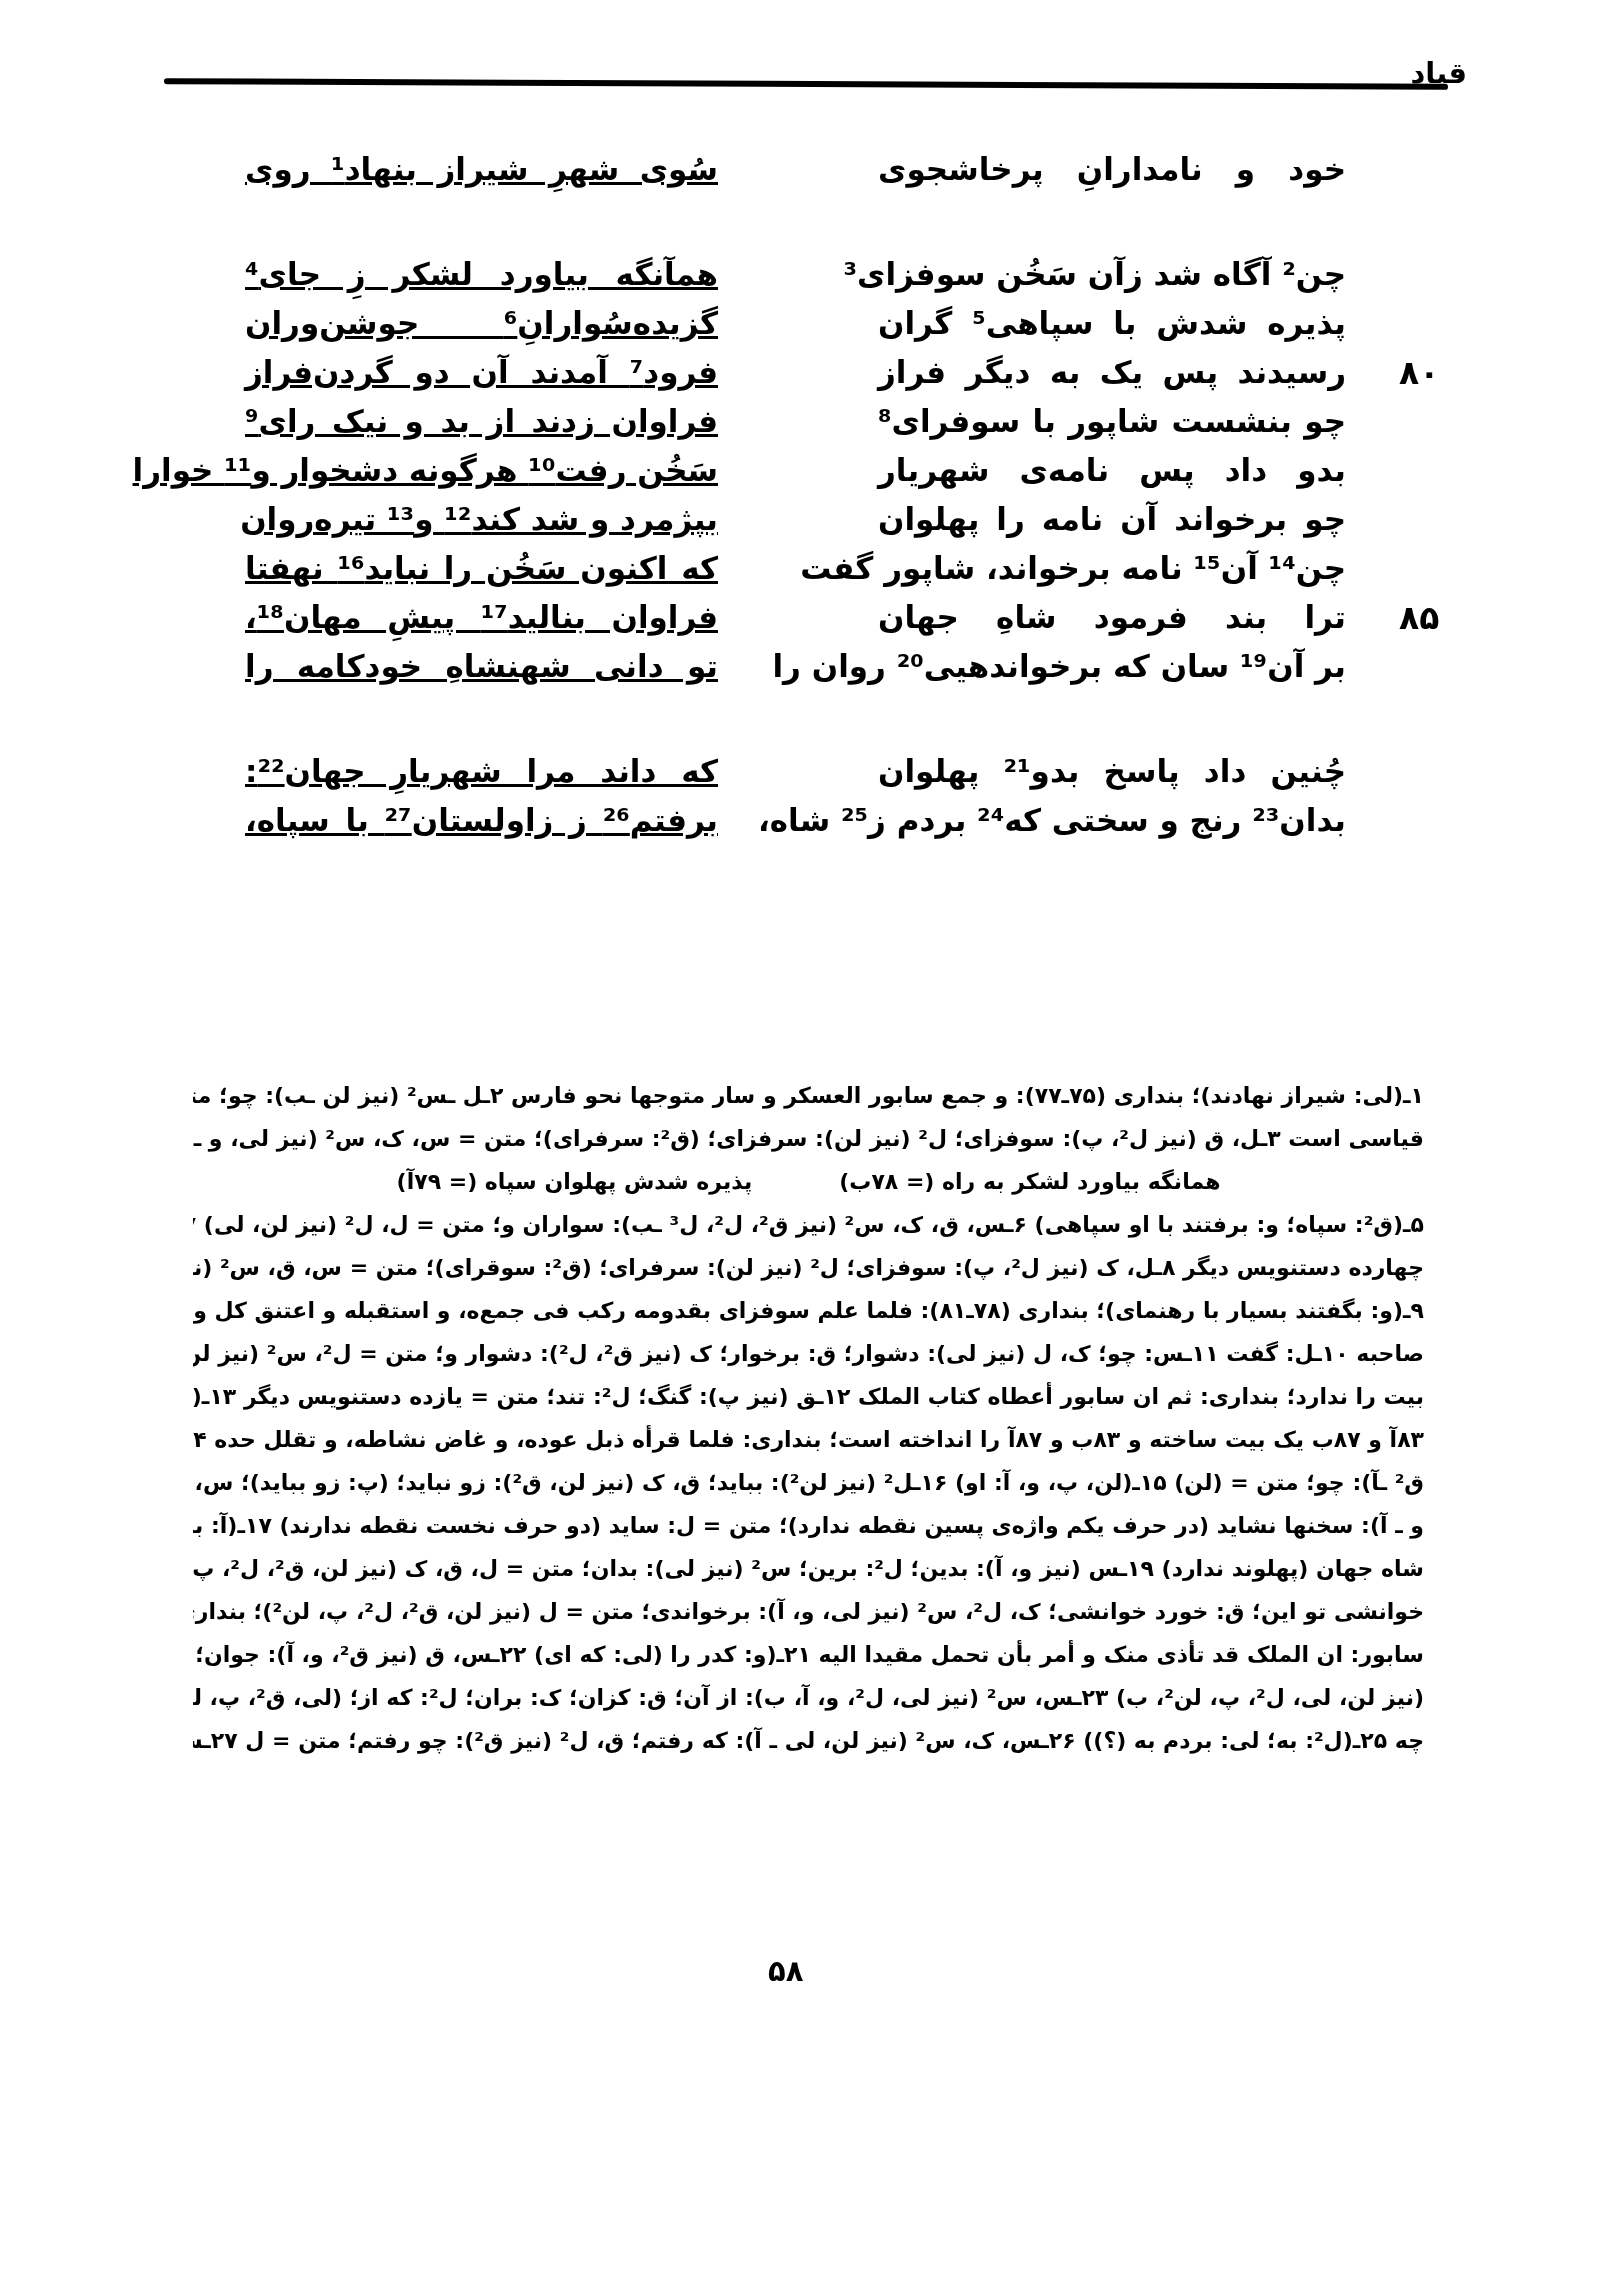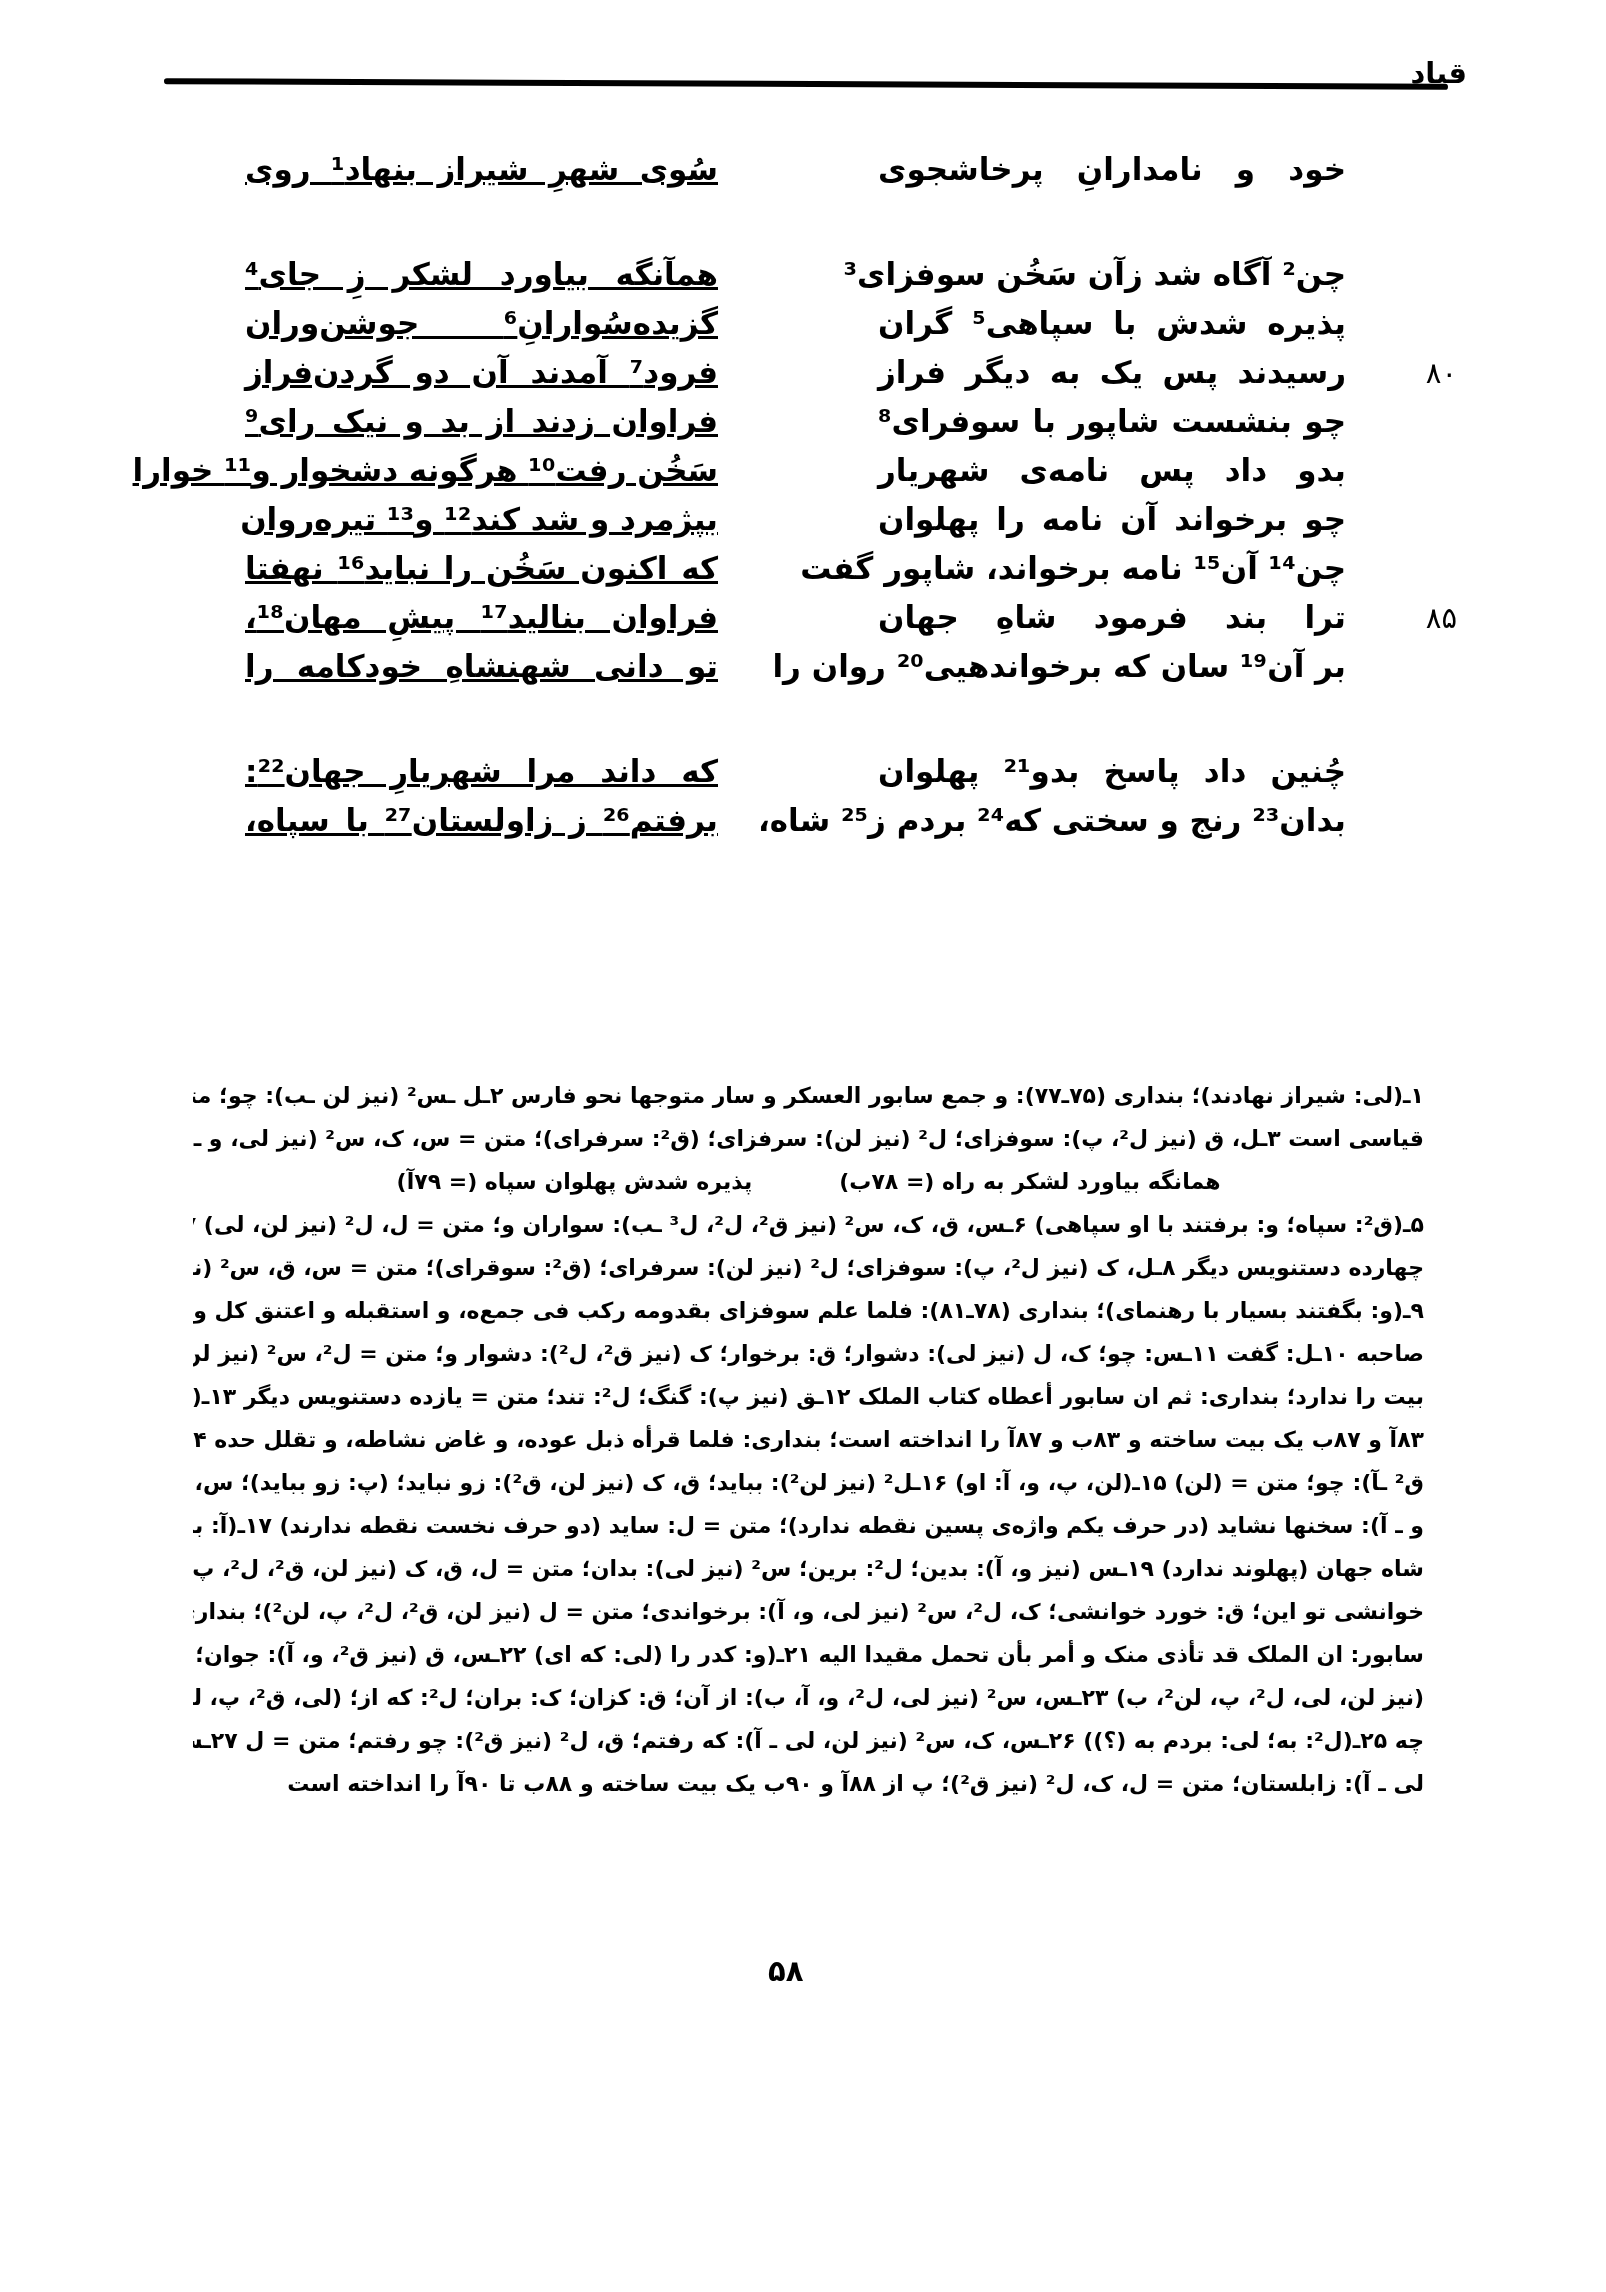--- a/index.html
+++ b/index.html
@@ -12,21 +12,21 @@
     }
     .header-rule {
       position: absolute; top: 81px; left: 164px; width: 1284px; height: 5.8px;
       background: #000; border-radius: 2.9px; transform: rotate(0.25deg);
     }
     .poem { position: absolute; top: 145px; right: 150px; width: 1313px; }
     .couplet {
       display: flex; flex-direction: row; height: 49px; align-items: center; position: relative;
     }
     .verse-num {
-      position: absolute; right: 0; width: 58px; font-size: 29px; font-weight: normal; text-align: right;
+      position: absolute; right: 0; width: 58px; font-size: 33px; font-weight: bold; text-align: left;
     }
     .hemistich {
       font-size: 31px; font-weight: bold; text-align: justify; text-align-last: justify;
       white-space: nowrap; line-height: 1;
     }
     .h1 { position: absolute; right: 111px; width: 468px; }
     .h2 { position: absolute; right: 739px; width: 473px; text-decoration: underline; }
 
     .footnotes {
       position: absolute; top: 1074px; right: 183px; width: 1231px;
@@ -123,17 +123,16 @@
     <span class="fn-line">صاحبه ۱۰ـل: گفت ۱۱ـس: چو؛ ک، ل (نیز لی): دشوار؛ ق: برخوار؛ ک (نیز ق²، ل²): دشوار و؛ متن = ل²، س² (نیز لن، پ، لن²، آ، ب)؛ و این</span>
     <span class="fn-line">بیت را ندارد؛ بنداری: ثم ان سابور أعطاه کتاب الملک ۱۲ـق (نیز پ): گنگ؛ ل²: تند؛ متن = یازده دستنویس دیگر ۱۳ـ(لی: چو)؛ ب از</span>
     <span class="fn-line">۸۳آ و ۸۷ب یک بیت ساخته و ۸۳ب و ۸۷آ را انداخته است؛ بنداری: فلما قرأه ذبل عوده، و غاض نشاطه، و تقلل حده ۱۴ـل ـس² (نیز</span>
     <span class="fn-line">ق² ـآ): چو؛ متن = (لن) ۱۵ـ(لن، پ، و، آ: او) ۱۶ـل² (نیز لن²): بباید؛ ق، ک (نیز لن، ق²): زو نباید؛ (پ: زو بباید)؛ س، س² (نیز لی، ل²،</span>
     <span class="fn-line">و ـ آ): سخنها نشاید (در حرف یکم واژه‌ی پسین نقطه ندارد)؛ متن = ل: ساید (دو حرف نخست نقطه ندارند) ۱۷ـ(آ: بیالید (؟)) ۱۸ـل²:</span>
     <span class="fn-line">شاه جهان (پهلوند ندارد) ۱۹ـس (نیز و، آ): بدین؛ ل²: برین؛ س² (نیز لی): بدان؛ متن = ل، ق، ک (نیز لن، ق²، ل²، پ، لن²) ۲۰ـس:</span>
     <span class="fn-line">خوانشی تو این؛ ق: خورد خوانشی؛ ک، ل²، س² (نیز لی، و، آ): برخواندی؛ متن = ل (نیز لن، ق²، ل²، پ، لن²)؛ بنداری (۸۴ـ۸۶): فقال له</span>
     <span class="fn-line">سابور: ان الملک قد تأذی منک و أمر بأن تحمل مقیدا الیه ۲۱ـ(و: کدر را (لی: که ای) ۲۲ـس، ق (نیز ق²، و، آ): جوان؛ متن = ل، ک، ل²، س²</span>
     <span class="fn-line">(نیز لن، لی، ل²، پ، لن²، ب) ۲۳ـس، س² (نیز لی، ل²، و، آ، ب): از آن؛ ق: کزان؛ ک: بران؛ ل²: که از؛ (لی، ق²، پ، لن²: که آن)؛ متن = ل ۲۴ـل²:</span>
     <span class="fn-line">چه ۲۵ـ(ل²: به؛ لی: بردم به (؟)) ۲۶ـس، ک، س² (نیز لن، لی ـ آ): که رفتم؛ ق، ل² (نیز ق²): چو رفتم؛ متن = ل ۲۷ـس، ق، س² (نیز لن،</span>
-    <span class="fn-line last">لی ـ آ): زابلستان؛ متن = ل، ک، ل² (نیز ق²)؛ پ از ۸۸آ و ۹۰ب یک بیت ساخته و ۸۸ب تا ۹۰آ را انداخته است</span>
   </div>
 
 <div class="page-number">۵۸</div>
 
 
 </body></html>

